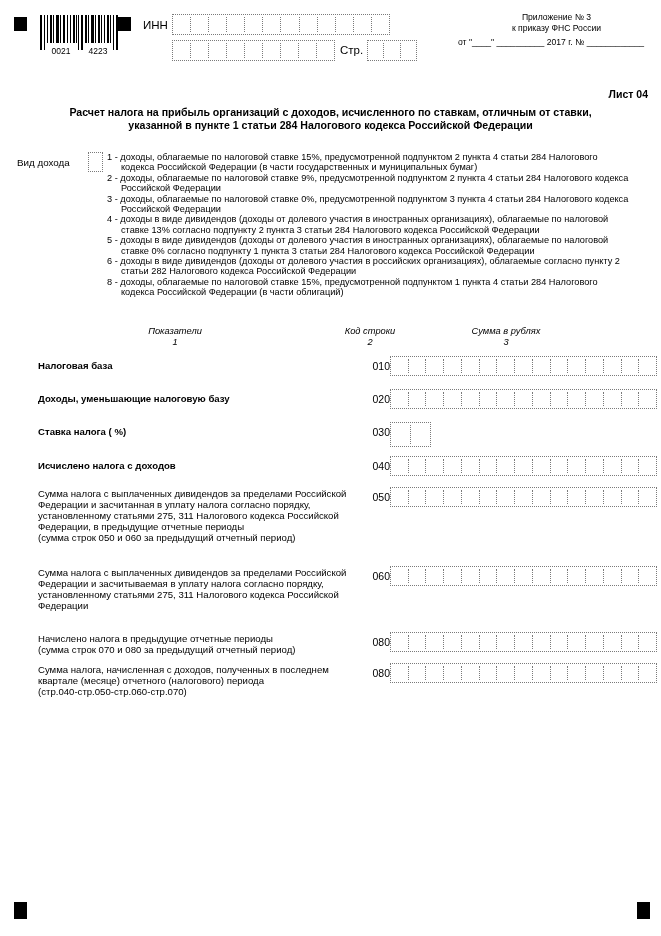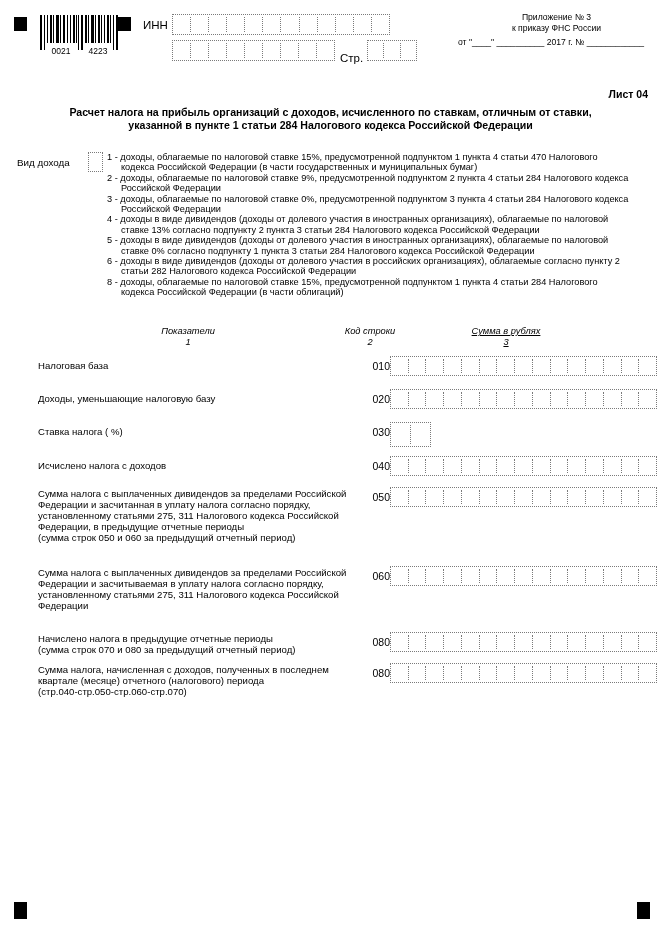--- a/index.html
+++ b/index.html
@@ -16,21 +16,21 @@
   .sq-bl{left:14px; top:902px; width:13px; height:17px;}
   .sq-br{left:637px; top:902px; width:13px; height:17px;}
 
   .barcode{left:40px; top:15px;}
   .barcode rect{fill:#000;}
   .barcode text{font:8.5px "Liberation Sans", sans-serif; fill:#000; text-anchor:middle;}
 
   .id-label{font-size:11.5px;}
   .inn-label{left:143px; top:19px;}
   .kpp-label{left:143px; top:44px;padding-left:44px;}
-  .str-label{left:340px; top:52px;}
+  .str-label{left:340px; top:44px;}
 
   .cells{display:flex; border:1px dotted #7a7a7a; box-sizing:border-box; background:#fff;}
   .cell{flex:1; border-left:1px dotted #7a7a7a; margin:2px 0;}
   .cell:first-child{border-left:none;}
 
   .inn-cells{left:172px; top:14px; width:218px; height:21px;}
   .kpp-cells{left:172px; top:40px; width:163px; height:21px;}
   .str-cells{left:367px; top:40px; width:50px; height:21px;}
 
   .appendix{left:458px; top:12px; width:197px; font-size:8.6px; line-height:10.5px;}
@@ -42,28 +42,28 @@
   .title{left:0; right:0; top:106px; text-align:center; font-weight:bold;
          font-size:10.6px; line-height:13px; white-space:pre-line;}
 
   .vd-label{left:17px; top:157px; font-size:9.8px;text-align:right;}
   .vd-cell{left:88px; top:152px; width:15px; height:20px;}
   .vd-list{left:107px; top:152px; width:548px; font-size:9.2px; line-height:10.4px;}
   .vd-item{white-space:pre-line; padding-left:14px; text-indent:-14px;}
 
   .col-head{top:326px; text-align:center; font-style:italic; font-size:9.3px;
             line-height:10.5px; white-space:pre-line;}
-  .col-head.c1{left:38px; width:300px;}
+  .col-head.c1{left:25px; width:300px;}
   .col-head.c2{left:330px; width:80px;}
-  .col-head.c3{left:390px; width:232px;text-decoration:underline;}
+  .col-head.c3{left:390px; width:232px;}
 
   .trow{position:absolute; left:0; width:661px;}
   .rlabel{position:absolute; left:38px; top:2px; width:310px;
           font-size:9.6px; line-height:10.9px; white-space:pre-line;}
-  .trow.single .rlabel{top:5px;}
+  .trow.single .rlabel{top:5px;font-weight:bold;}
   .rcode{position:absolute; left:350px; top:4px; width:40px; text-align:right; font-size:10.5px;}
   .rfield{position:absolute; left:390px; top:0;}
   .f15{width:267px; height:20px;}
   .f2{width:41px; height:25px;}
 </style>
 </head>
 <body>
 
 <div class="page">
 
@@ -144,21 +144,21 @@
 
   <div class="abs sheet-label">Лист 04</div>
   <div class="abs title">Расчет налога на прибыль организаций с доходов, исчисленного по ставкам, отличным от ставки,
 указанной в пункте 1 статьи 284 Налогового кодекса Российской Федерации</div>
 
   <div class="abs vd-label">Вид дохода</div>
   <div class="abs cells vd-cell">
       <div class="cell"></div>
     </div>
   <div class="abs vd-list">
-    <div class="vd-item">1 - доходы, облагаемые по налоговой ставке 15%, предусмотренной подпунктом 1 пункта 4 статьи 470 Налогового
+    <div class="vd-item">1 - доходы, облагаемые по налоговой ставке 15%, предусмотренной подпунктом 2 пункта 4 статьи 284 Налогового
 кодекса Российской Федерации (в части государственных и муниципальных бумаг)</div>
     <div class="vd-item">2 - доходы, облагаемые по налоговой ставке 9%, предусмотренной подпунктом 2 пункта 4 статьи 284 Налогового кодекса
 Российской Федерации</div>
     <div class="vd-item">3 - доходы, облагаемые по налоговой ставке 0%, предусмотренной подпунктом 3 пункта 4 статьи 284 Налогового кодекса
 Российской Федерации</div>
     <div class="vd-item">4 - доходы в виде дивидендов (доходы от долевого участия в иностранных организациях), облагаемые по налоговой
 ставке 13% согласно подпункту 2 пункта 3 статьи 284 Налогового кодекса Российской Федерации</div>
     <div class="vd-item">5 - доходы в виде дивидендов (доходы от долевого участия в иностранных организациях), облагаемые по налоговой
 ставке 0% согласно подпункту 1 пункта 3 статьи 284 Налогового кодекса Российской Федерации</div>
     <div class="vd-item">6 - доходы в виде дивидендов (доходы от долевого участия в российских организациях), облагаемые согласно пункту 2

